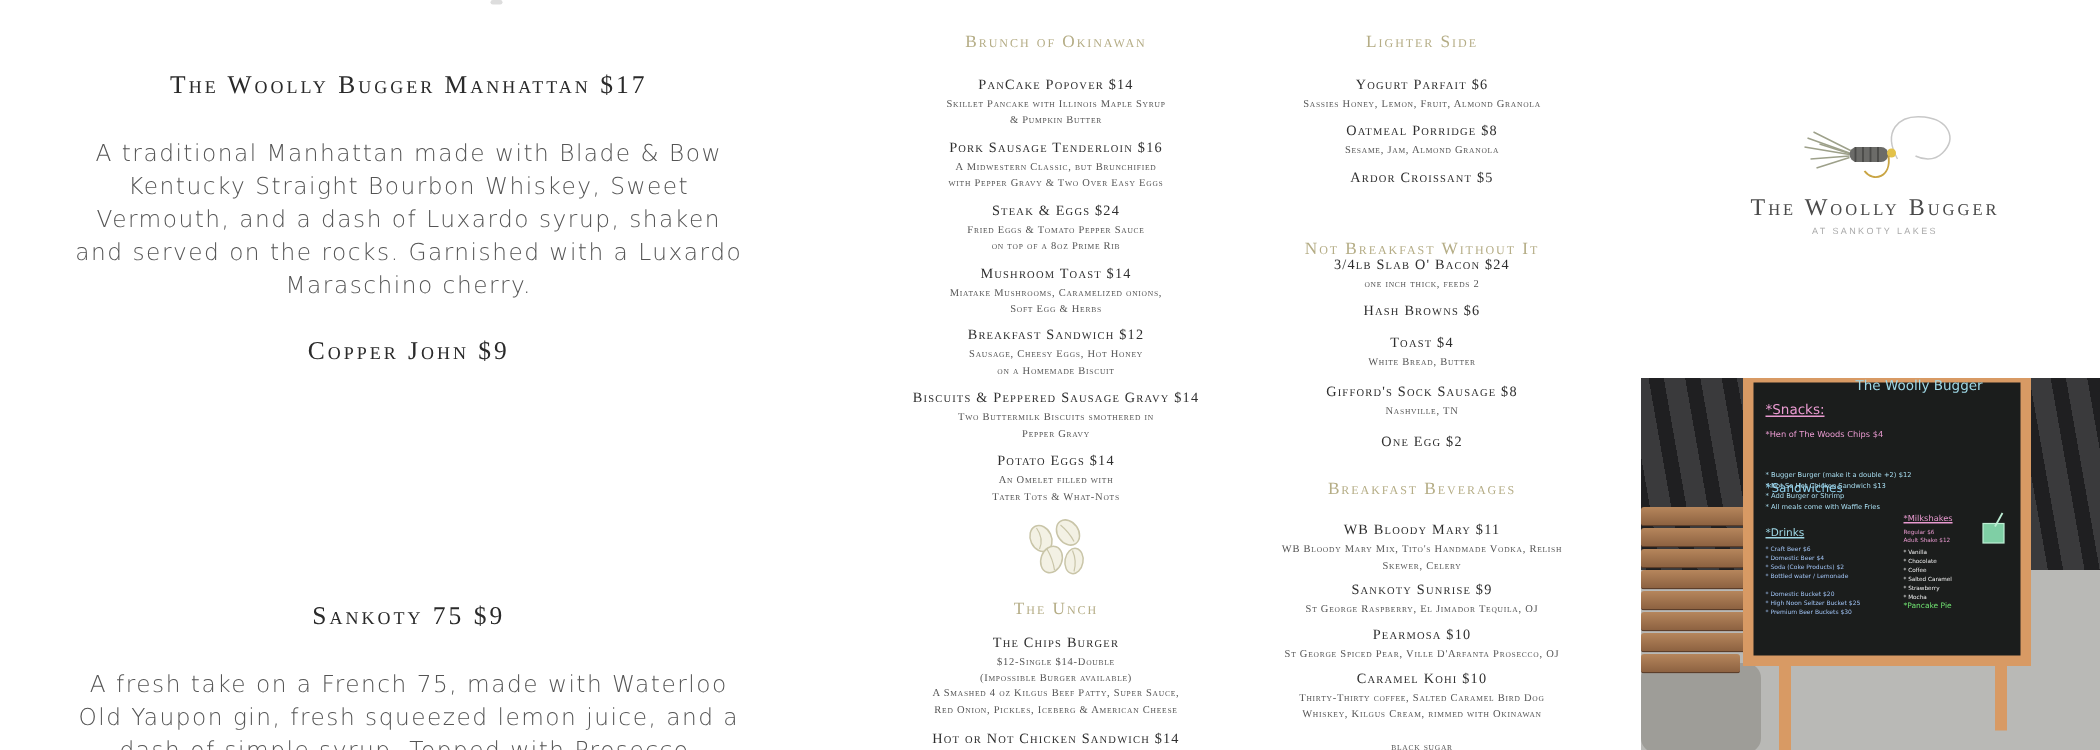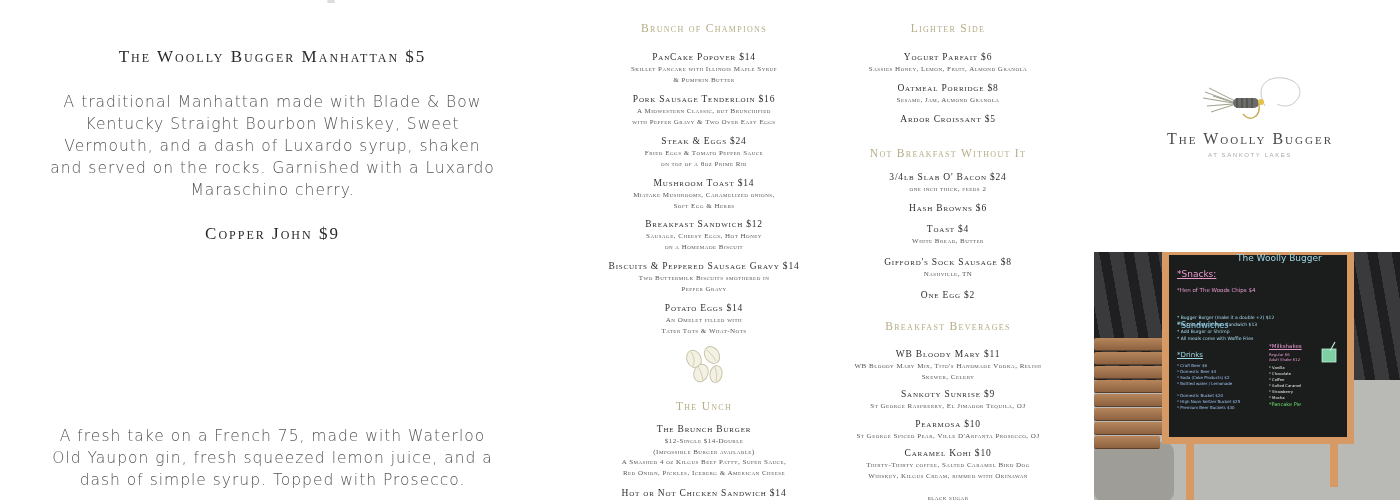--- a/index.html
+++ b/index.html
@@ -60,34 +60,35 @@
     .wood { position: absolute; left: 0; width: 80px; height: 13px; background: linear-gradient(180deg, #b6865c, #8d6241); border-radius: 2px; border-bottom: 1px solid #5c3e2a; }
     .easel-frame { position: absolute; left: 68px; top: -4px; width: 192px; height: 196px; border: 7px solid #d89a64; background: #1b1d1c; }
     .easel-leg { position: absolute; width: 8px; background: #d89a64; }
     .chalk { position: absolute; font-family: "DejaVu Sans", sans-serif; white-space: nowrap; }
   </style>
 </head>
 <body>
 
 <div class="cocktails">
   <div class="cocktail" style="top:47px;">
-    <span class="cocktail-title">The Woolly Bugger Manhattan $5</span>
+    <span class="cocktail-title">The Woolly Bugger Manhattan $17</span>
     <p class="cocktail-desc">A traditional Manhattan made with Blade &amp; Bow Kentucky Straight Bourbon Whiskey, Sweet Vermouth, and a dash of Luxardo syrup, shaken and served on the rocks. Garnished with a Luxardo Maraschino cherry.</p>
   </div>
   <div class="cocktail" style="top:224px;">
     <span class="cocktail-title">Copper John $9</span>
   </div>
   <div class="cocktail" style="top:401px;">
+    <span class="cocktail-title">Sankoty 75 $9</span>
     <p class="cocktail-desc">A fresh take on a French 75, made with Waterloo Old Yaupon gin, fresh squeezed lemon juice, and a dash of simple syrup. Topped with Prosecco.</p>
   </div>
 </div>
 <div class="top-stub"></div>
 
 <div class="menu-col col-left">
-  <div class="section-head" style="top:22px;">Brunch of Champions</div>
+  <div class="section-head" style="top:22px;">Brunch of Okinawan</div>
 
   <div class="item" style="top:51px;">
     <span class="item-name">PanCake Popover  $14</span>
     <span class="item-desc">Skillet Pancake with Illinois Maple Syrup</span>
     <span class="item-desc" style="margin-top:0">&amp; Pumpkin Butter</span>
   </div>
   <div class="item" style="top:93px;">
     <span class="item-name">Pork Sausage Tenderloin  $16</span>
     <span class="item-desc">A Midwestern Classic, but Brunchified</span>
     <span class="item-desc" style="margin-top:0">with Pepper Gravy &amp; Two Over Easy Eggs</span>
@@ -128,21 +129,21 @@
     <g fill="none" stroke="#c9c5a8" stroke-width="0.8">
       <path d="M9 7 Q14 14 11 21"></path>
         <path d="M25 5 Q31 10 34 16"></path>
       <path d="M16 21 Q20 28 21 35"></path>
         <path d="M33 22 Q36 29 34 36"></path>
     </g>
   </svg>
 
   <div class="section-head" style="top:400px;">The Unch</div>
   <div class="item" style="top:423px;">
-    <span class="item-name">The Brunch Burger</span>
+    <span class="item-name">The Chips Burger</span>
     <span class="item-desc">$12-Single $14-Double</span>
     <span class="item-desc" style="margin-top:0">(Impossible Burger available)</span>
     <span class="item-desc" style="margin-top:0; white-space:nowrap; margin-left:-6px; margin-right:-6px;">A Smashed 4 oz Kilgus Beef Patty, Super Sauce,</span>
     <span class="item-desc" style="margin-top:0; white-space:nowrap; margin-left:-6px; margin-right:-6px;">Red Onion, Pickles, Iceberg &amp; American Cheese</span>
   </div>
   <div class="item" style="top:487px;">
     <span class="item-name">Hot or Not Chicken Sandwich  $14</span>
   </div>
 </div>
 
@@ -153,21 +154,21 @@
     <span class="item-desc" style="white-space:nowrap;">Sassies Honey, Lemon, Fruit, Almond Granola</span>
   </div>
   <div class="item" style="top:82px;">
     <span class="item-name">Oatmeal Porridge $8</span>
     <span class="item-desc">Sesame, Jam, Almond Granola</span>
   </div>
   <div class="item" style="top:113px;">
     <span class="item-name">Ardor Croissant $5</span>
   </div>
 
-  <div class="section-head" style="top:147px;">Not Breakfast Without It</div>
+  <div class="section-head" style="top:160px;">Not Breakfast Without It</div>
   <div class="item" style="top:171px;">
     <span class="item-name">3/4lb Slab O' Bacon $24</span>
     <span class="item-desc">one inch thick, feeds 2</span>
   </div>
   <div class="item" style="top:202px;">
     <span class="item-name">Hash Browns $6</span>
   </div>
   <div class="item" style="top:223px;">
     <span class="item-name">Toast $4</span>
     <span class="item-desc">White Bread, Butter</span>

